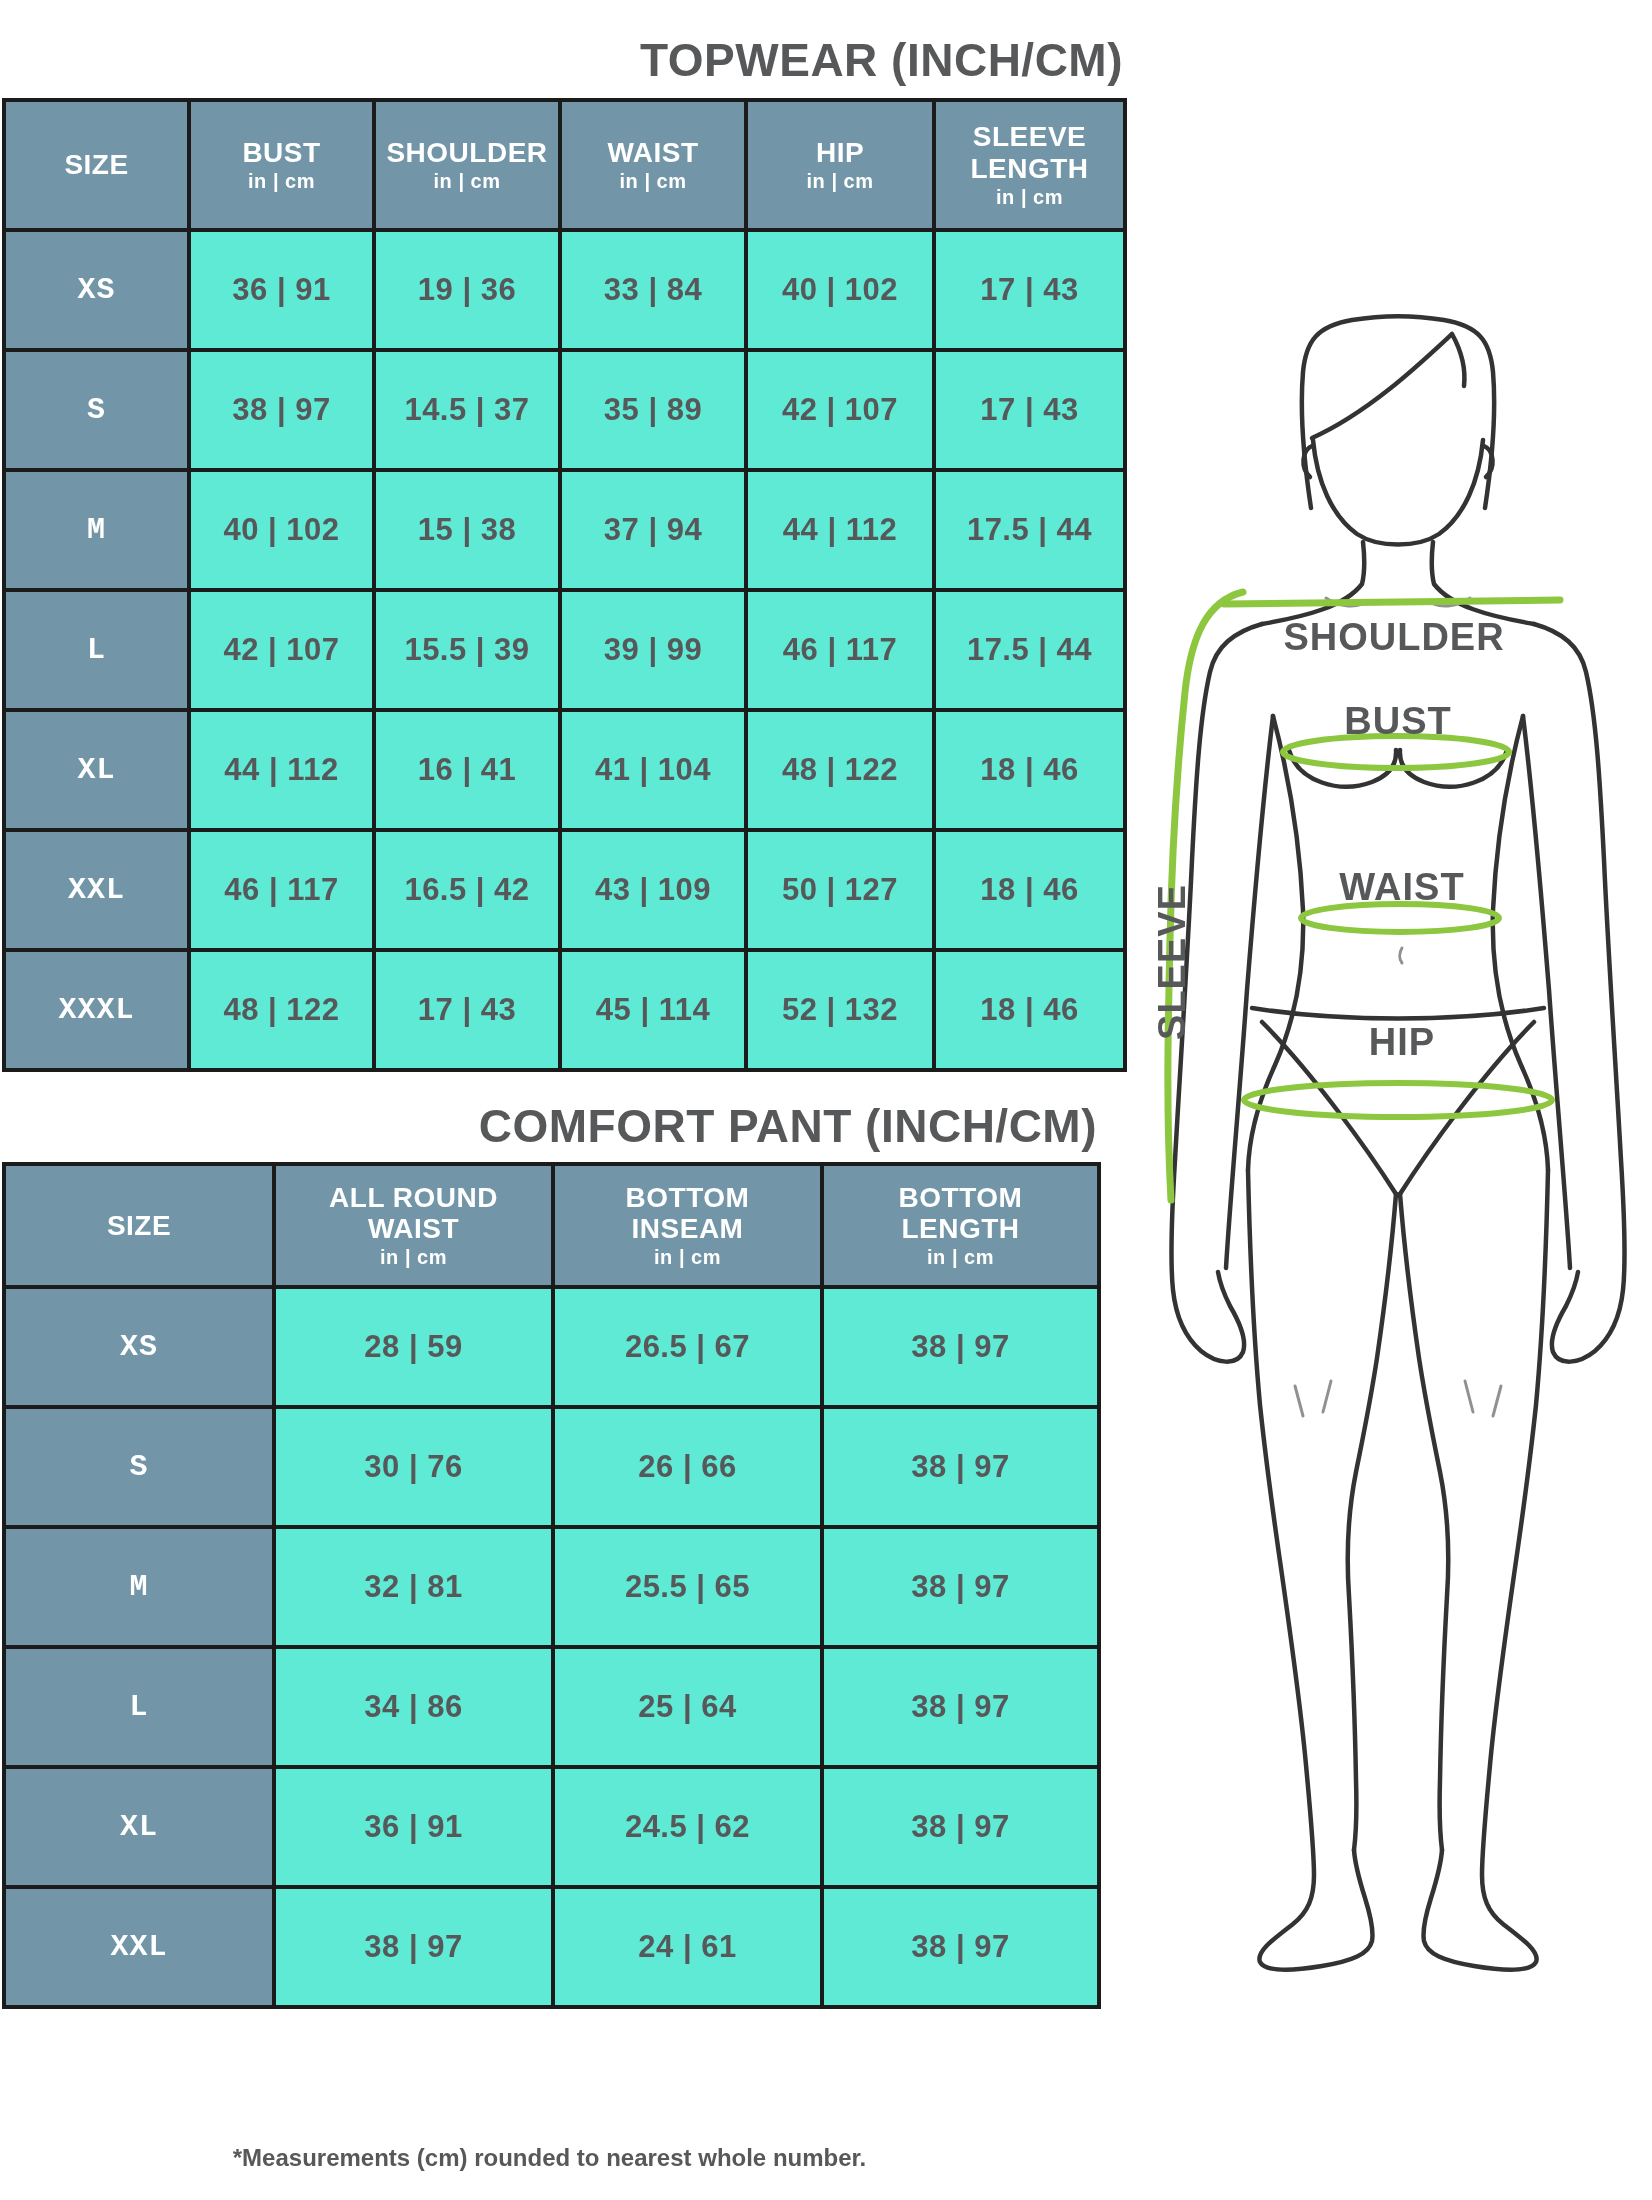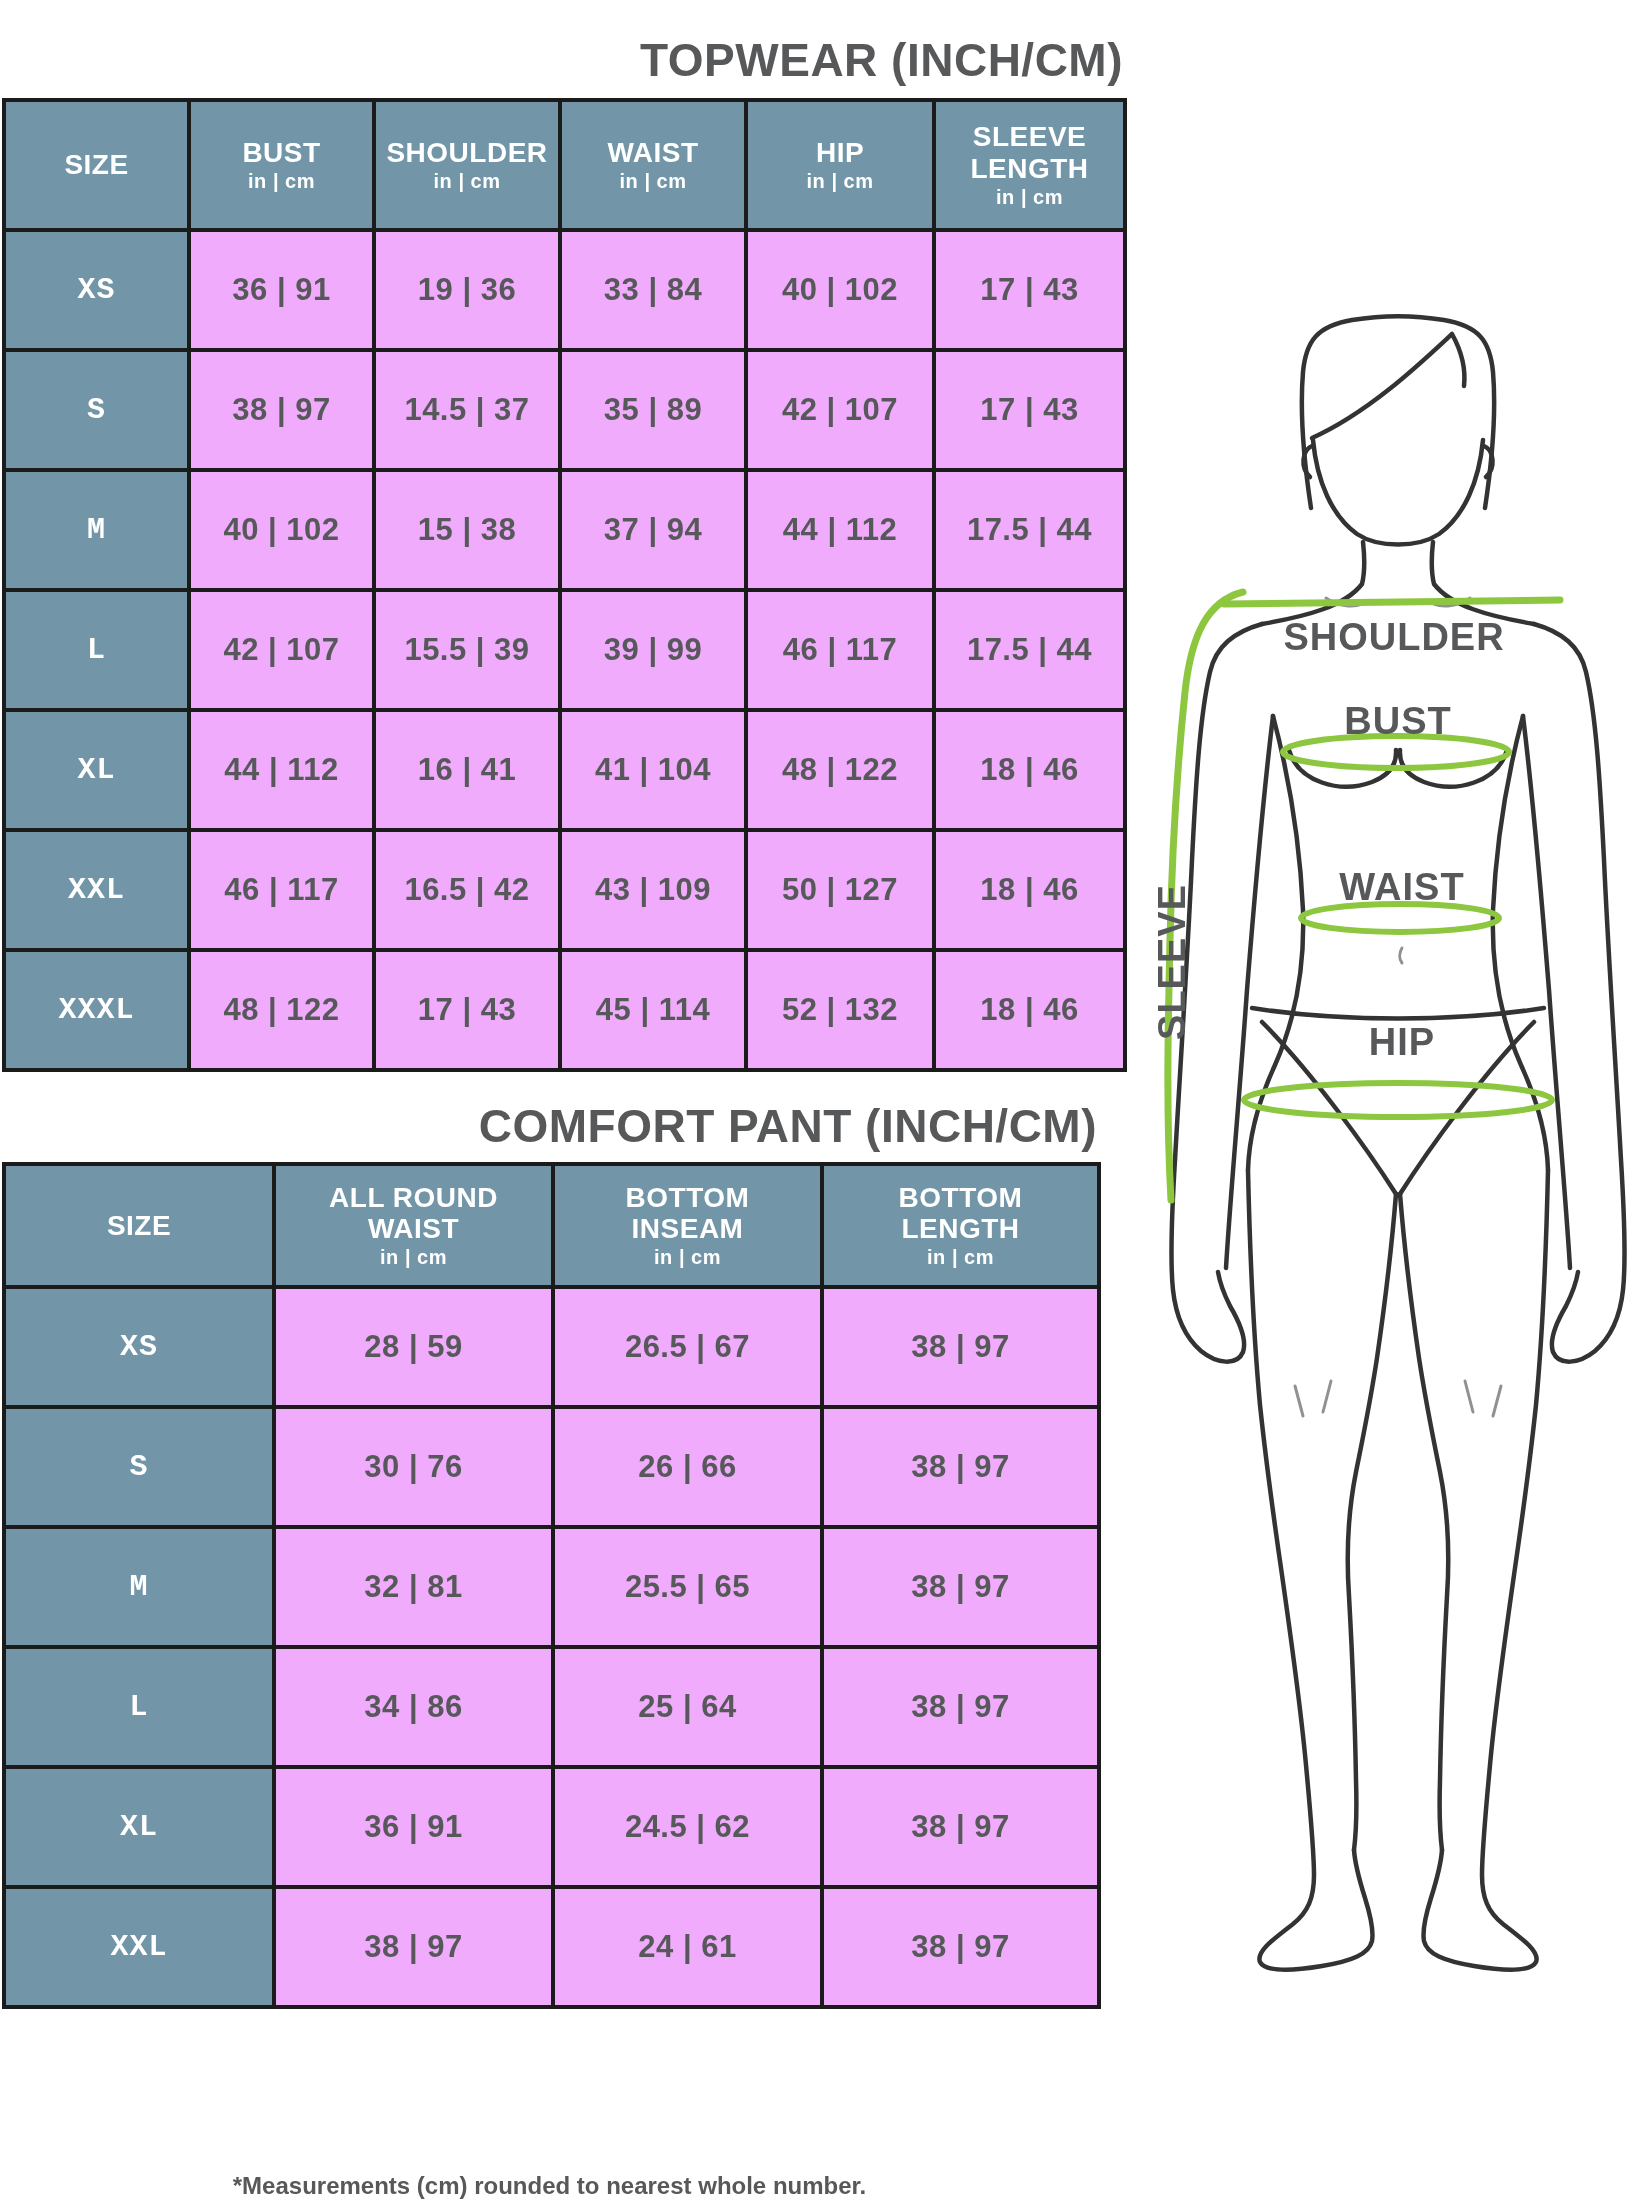--- a/index.html
+++ b/index.html
@@ -15,21 +15,21 @@
     position:relative;width:1652px;height:2200px;background:#ffffff;overflow:hidden;
     font-family:"Liberation Sans","DejaVu Sans",sans-serif;
   }
   .main-title{
     position:absolute;left:2px;top:33px;width:1121px;
     font-size:46px;font-weight:bold;color:var(--text);
     text-align:right;letter-spacing:0.5px;white-space:nowrap;
   }
   .comfort-title{top:1099px;width:1095px;}
   table.size-table{
-    position:absolute;border-collapse:collapse;table-layout:fixed;background:#f0abfc;border-radius:6px;
+    position:absolute;border-collapse:collapse;table-layout:fixed;background:#5eead4;border-radius:6px;
   }
   table.size-table th,table.size-table td{
     border:4px solid var(--border);padding:0;text-align:center;vertical-align:middle;
   }
   table.topwear{left:2px;top:98px;width:1121px;}
   table.comfort{left:2px;top:1162px;width:1095px;}
   table.topwear thead tr{height:130px;}
   table.comfort thead tr{height:123px;}
   table.size-table tbody tr{height:120px;}
   th{background:var(--header-bg);color:#ffffff;font-weight:bold;}
@@ -38,21 +38,21 @@
   .topwear .hlabel{max-width:175px;}
   .comfort .hlabel{max-width:205px;}
   .hunit{font-size:20px;margin-top:2px;letter-spacing:0.5px;}
   td.size-cell{
     background:var(--header-bg);color:#ffffff;
     font-size:30px;font-weight:bold;letter-spacing:1px;font-family:Liberation Mono, monospace;
   }
   td.val{color:var(--text);font-size:31px;font-weight:bold;letter-spacing:0.5px;}
   .footnote{
     position:absolute;left:2px;top:2144px;width:1095px;text-align:center;
-    font-size:24px;font-weight:bold;color:var(--text);margin-top:28px;
+    font-size:24px;font-weight:bold;color:var(--text);
   }
   svg.figure{position:absolute;left:1100px;top:300px;width:552px;height:1720px;}
   .body-line{stroke:var(--figure-stroke);stroke-width:4.5;fill:none;stroke-linecap:round;stroke-linejoin:round;}
   .faint-line{stroke:var(--faint-stroke);stroke-width:3;fill:none;stroke-linecap:round;}
   .green-line{stroke:var(--green);stroke-width:7;fill:none;stroke-linecap:round;}
   .green-ellipse{stroke:var(--green);stroke-width:6;fill:none;}
   .fig-label{fill:var(--text);font-family:"Liberation Sans","DejaVu Sans",sans-serif;
     font-weight:bold;font-size:38px;letter-spacing:1px;}
 </style>
 </head>

